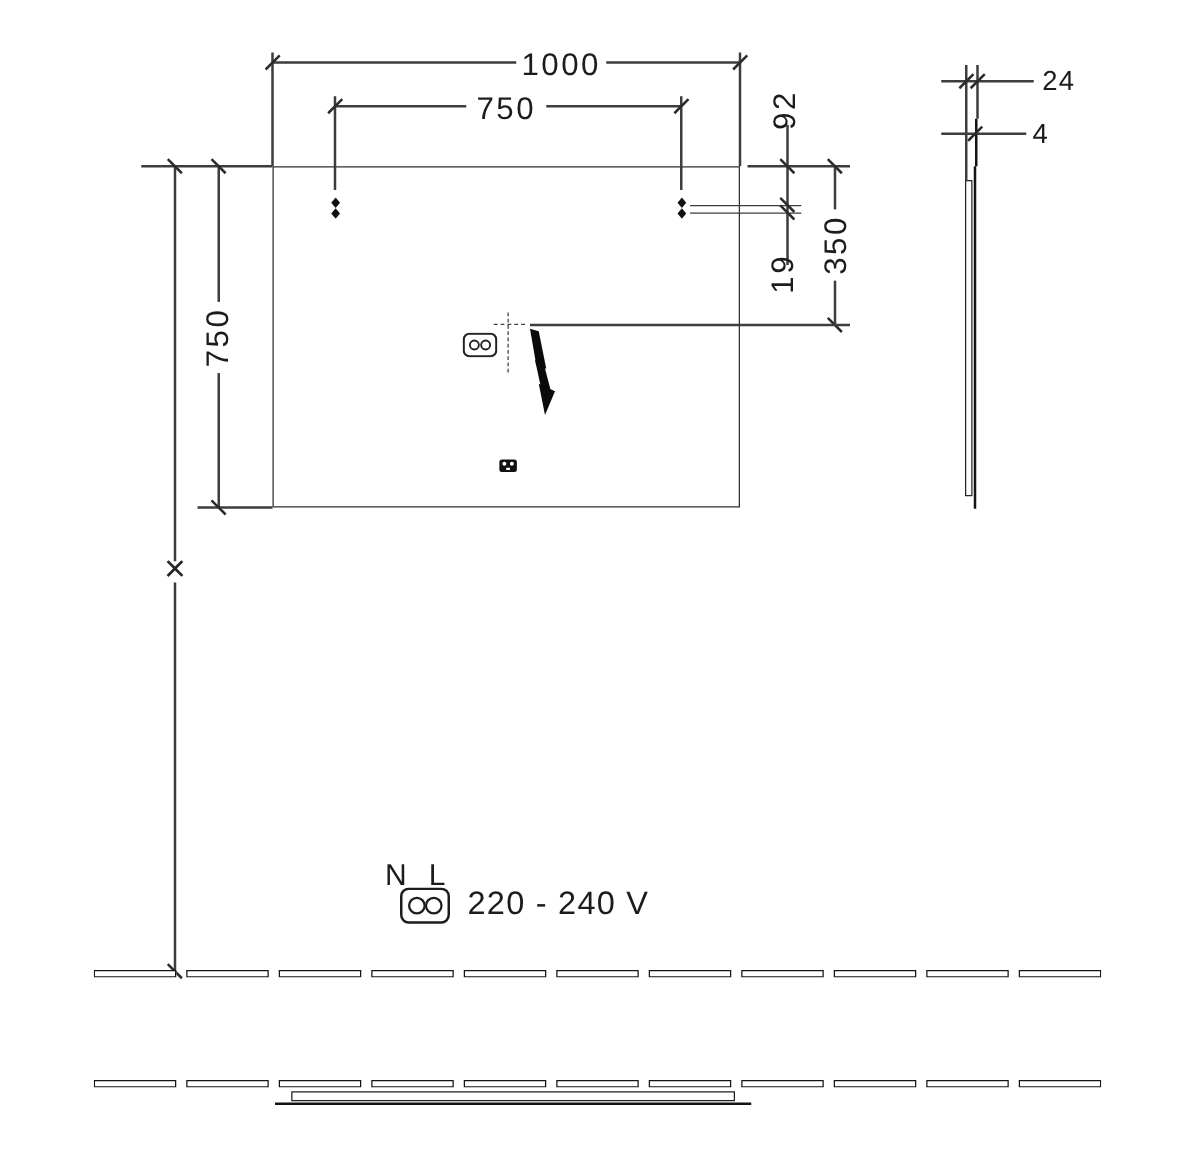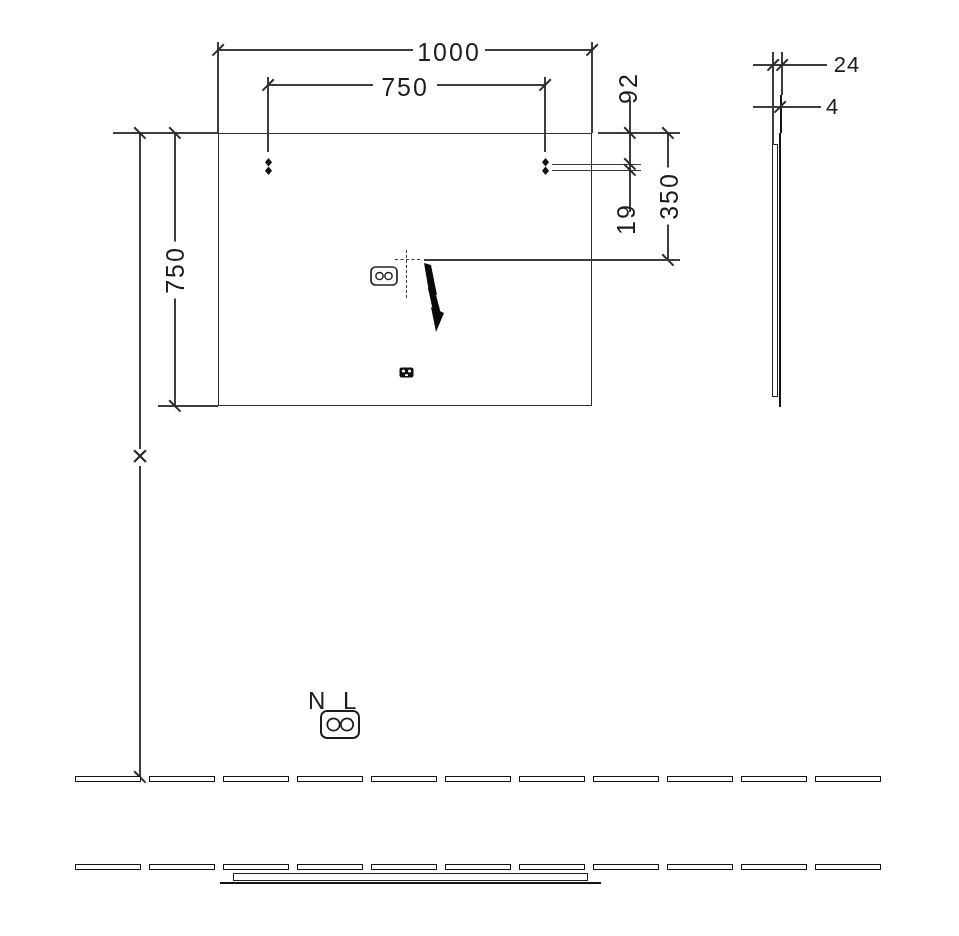--- a/index.html
+++ b/index.html
@@ -129,20 +129,21 @@
   <div class="tick h" style="left:772px;top:106.2px;"></div>
   <div class="dimtext small nobg" style="left:826px;top:95px;width:20px;text-align:left;">4</div>
 
   <div class="nl" style="left:308px;top:688px;">N</div>
   <div class="nl" style="left:343px;top:688px;">L</div>
   <svg class="abs" style="left:320px;top:710px;" width="42" height="30" viewBox="0 0 42 30">
     <rect x="1" y="1" width="38" height="27" rx="6" fill="#fff" stroke="#1d1d1d" stroke-width="2"></rect>
     <circle cx="13.5" cy="14.5" r="6.2" fill="#fff" stroke="#1d1d1d" stroke-width="1.8"></circle>
     <circle cx="27" cy="14.5" r="6.2" fill="#fff" stroke="#1d1d1d" stroke-width="1.8"></circle>
   </svg>
+  <div class="voltage" style="left:374px;top:707px;">220 - 240 V</div>
 
   <div class="wallrow" style="left:75px;top:776px;width:806px;height:6px;">
       <div class="wall-seg"></div>
       <div class="wall-seg"></div>
       <div class="wall-seg"></div>
       <div class="wall-seg"></div>
       <div class="wall-seg"></div>
       <div class="wall-seg"></div>
       <div class="wall-seg"></div>
       <div class="wall-seg"></div>

